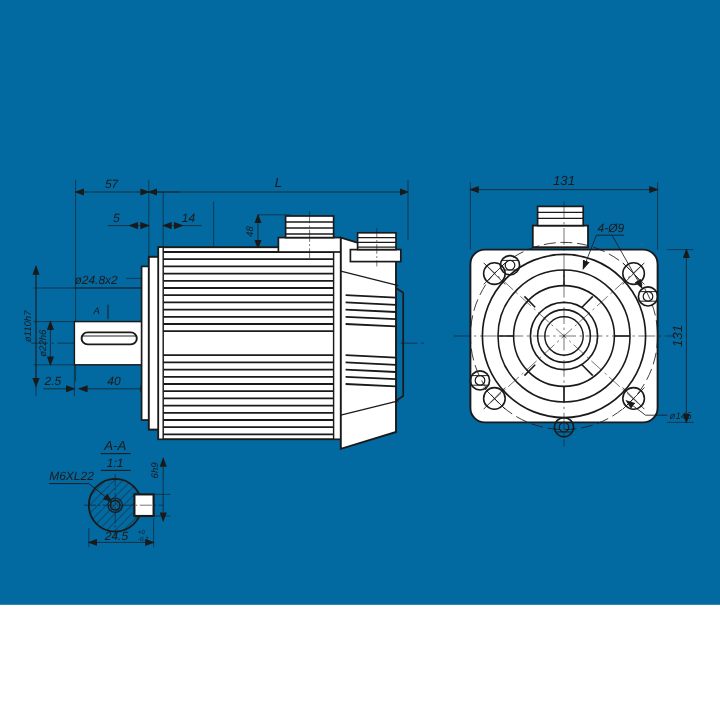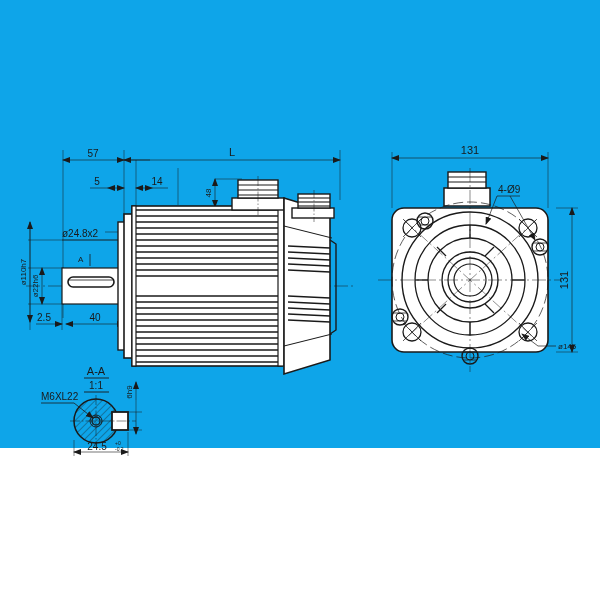--- a/index.html
+++ b/index.html
@@ -1,18 +1,18 @@
 <!DOCTYPE html>
 <html><head>
 <meta charset="utf-8">
 <style>
   html,body{margin:0;padding:0;background:#ffffff;}
   body{width:600px;height:600px;overflow:hidden;
        font-family:"Liberation Sans", sans-serif;}
-  #sheet{position:relative;width:600px;height:448px;background:#0ea5e9;}
+  #sheet{position:relative;width:600px;height:504px;background:#0369a1;font-style:italic;}
   svg{display:block;}
   .dimtxt{font-family:"Liberation Sans", sans-serif;font-size:10px;fill:#1a1a1a;}
   .dimtxt-sm{font-family:"Liberation Sans", sans-serif;font-size:8px;fill:#1a1a1a;}
   .dimtxt-lg{font-family:"Liberation Sans", sans-serif;font-size:11px;fill:#1a1a1a;}
   .tiny{font-family:"Liberation Sans", sans-serif;font-size:5px;fill:#1a1a1a;}
 </style>
 </head>
 <body>
 
 <div id="sheet">

